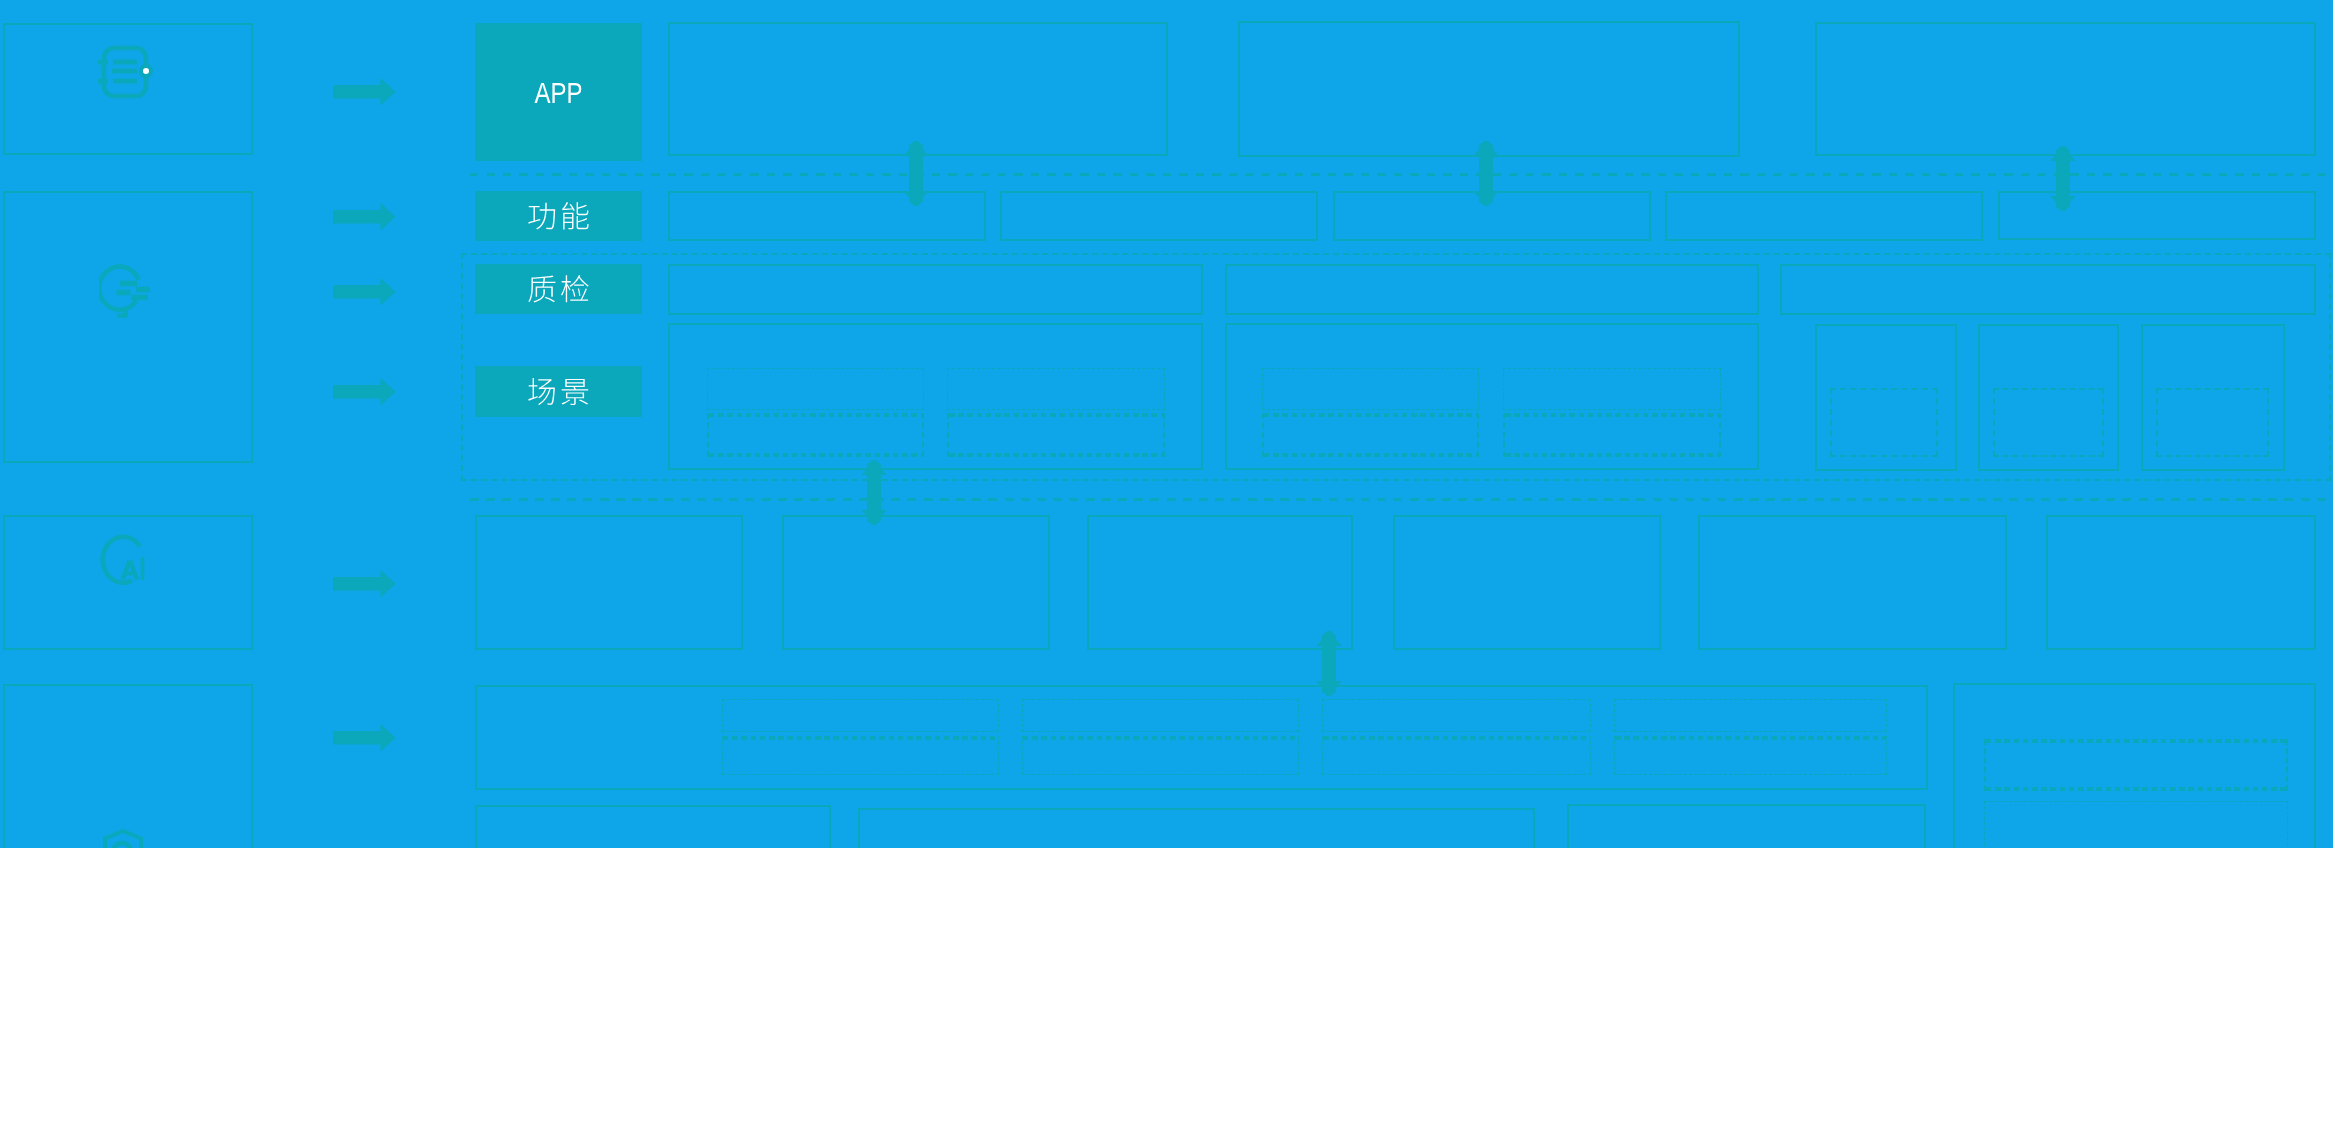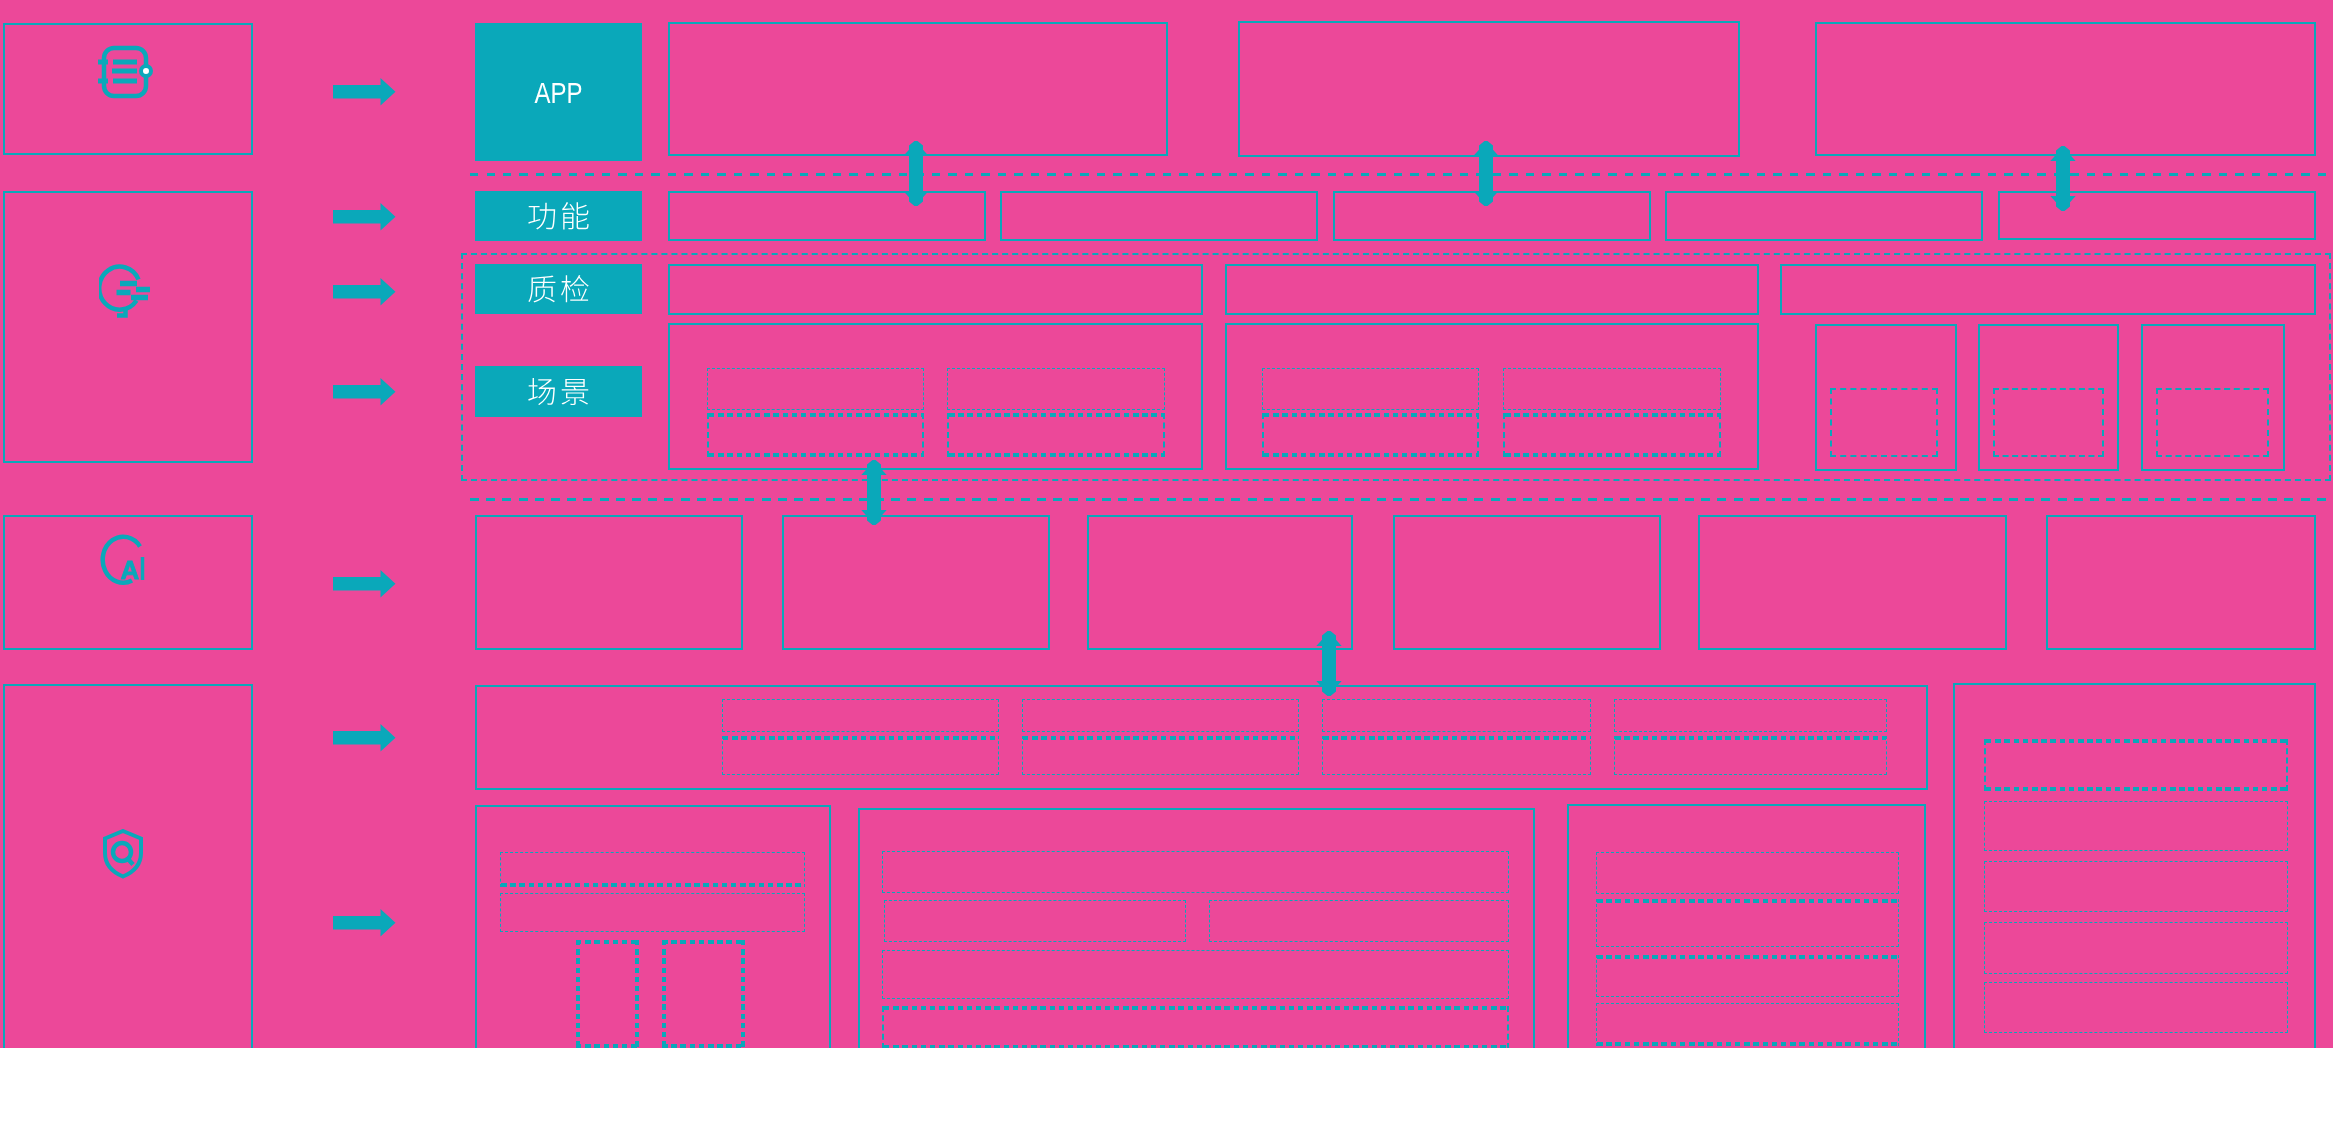--- a/index.html
+++ b/index.html
@@ -1,14 +1,14 @@
 <!DOCTYPE html>
 <html><head><meta charset="utf-8"><style>
 html,body{margin:0;padding:0;background:#fff}
-.page{position:relative;width:2333px;height:1048px;background:#ec4899;overflow:hidden;font-family:"Liberation Sans",sans-serif}
+.page{position:relative;width:2333px;height:848px;background:#0ea5e9;overflow:hidden;font-family:"Liberation Sans",sans-serif}
 .abs{position:absolute}
 .sb{position:absolute;border:2.5px solid #0aa8ba;box-sizing:border-box}
 .fb{position:absolute;background:#0aa8ba;color:#fff;display:flex;align-items:center;justify-content:center;font-size:30px}
 .d2{position:absolute;border:2px dashed #0aa8ba;box-sizing:border-box}
 </style></head><body>
 <div class="page">
 <div class="d2" style="left:461px;top:253px;width:1870px;height:228px"></div>
 <div class="abs" style="left:470px;top:173px;width:1861px;height:2.5px;background:repeating-linear-gradient(90deg,#0aa8ba 0 8.2px,transparent 8.2px 16.5px)"></div>
 <div class="abs" style="left:470px;top:498px;width:1861px;height:3.2px;background:repeating-linear-gradient(90deg,#0aa8ba 0 9px,transparent 9px 16.2px)"></div>
 <div class="sb" style="left:3px;top:23px;width:250px;height:132px"></div>

